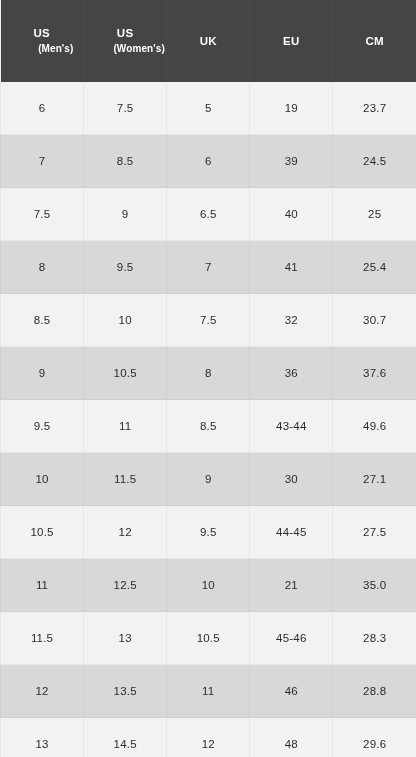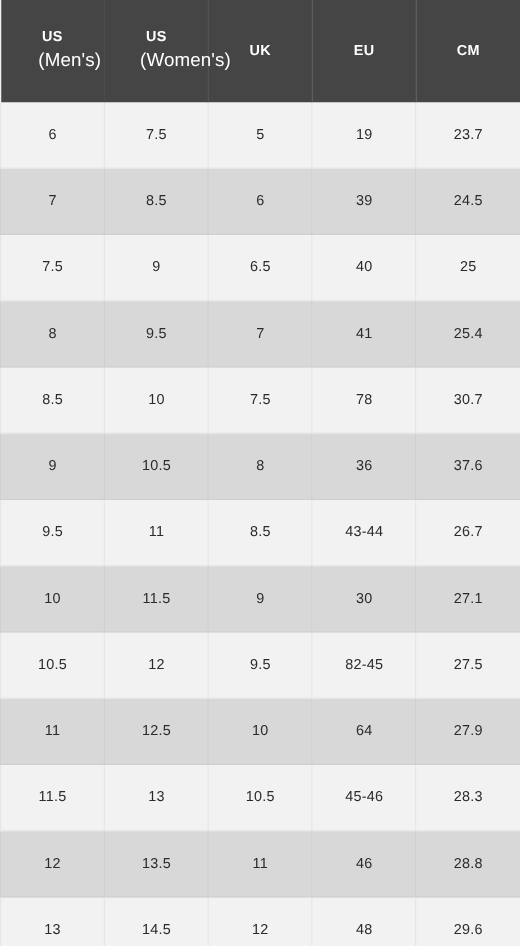--- a/index.html
+++ b/index.html
@@ -33,22 +33,22 @@
     border-right: 1px solid #4c4c4c;
     line-height: 1.45;
   }
   .size-chart thead th:last-child {
     border-right: none;
     margin-top: 32px;
   }
 
   .hdr-sub {
     display: block;
-    font-weight: normal;
-    font-size: 15px;
+    font-weight: bold;
+    font-size: 10px;
     letter-spacing: 0.1px;
     margin-left: 28px;
   }
 
   .size-chart tbody td {
     height: 52px;
     font-size: 11.5px;
     color: #2b2b2b;
     text-align: center;
     vertical-align: middle;
@@ -118,57 +118,57 @@
         <td>8</td>
         <td>9.5</td>
         <td>7</td>
         <td>41</td>
         <td>25.4</td>
       </tr>
       <tr>
         <td>8.5</td>
         <td>10</td>
         <td>7.5</td>
-        <td>78</td>
+        <td>32</td>
         <td>30.7</td>
       </tr>
       <tr>
         <td>9</td>
         <td>10.5</td>
         <td>8</td>
         <td>36</td>
         <td>37.6</td>
       </tr>
       <tr>
         <td>9.5</td>
         <td>11</td>
         <td>8.5</td>
         <td>43-44</td>
-        <td>26.7</td>
+        <td>49.6</td>
       </tr>
       <tr>
         <td>10</td>
         <td>11.5</td>
         <td>9</td>
         <td>30</td>
         <td>27.1</td>
       </tr>
       <tr>
         <td>10.5</td>
         <td>12</td>
         <td>9.5</td>
-        <td>82-45</td>
+        <td>44-45</td>
         <td>27.5</td>
       </tr>
       <tr>
         <td>11</td>
         <td>12.5</td>
         <td>10</td>
-        <td>64</td>
-        <td>27.9</td>
+        <td>21</td>
+        <td>35.0</td>
       </tr>
       <tr>
         <td>11.5</td>
         <td>13</td>
         <td>10.5</td>
         <td>45-46</td>
         <td>28.3</td>
       </tr>
       <tr>
         <td>12</td>

